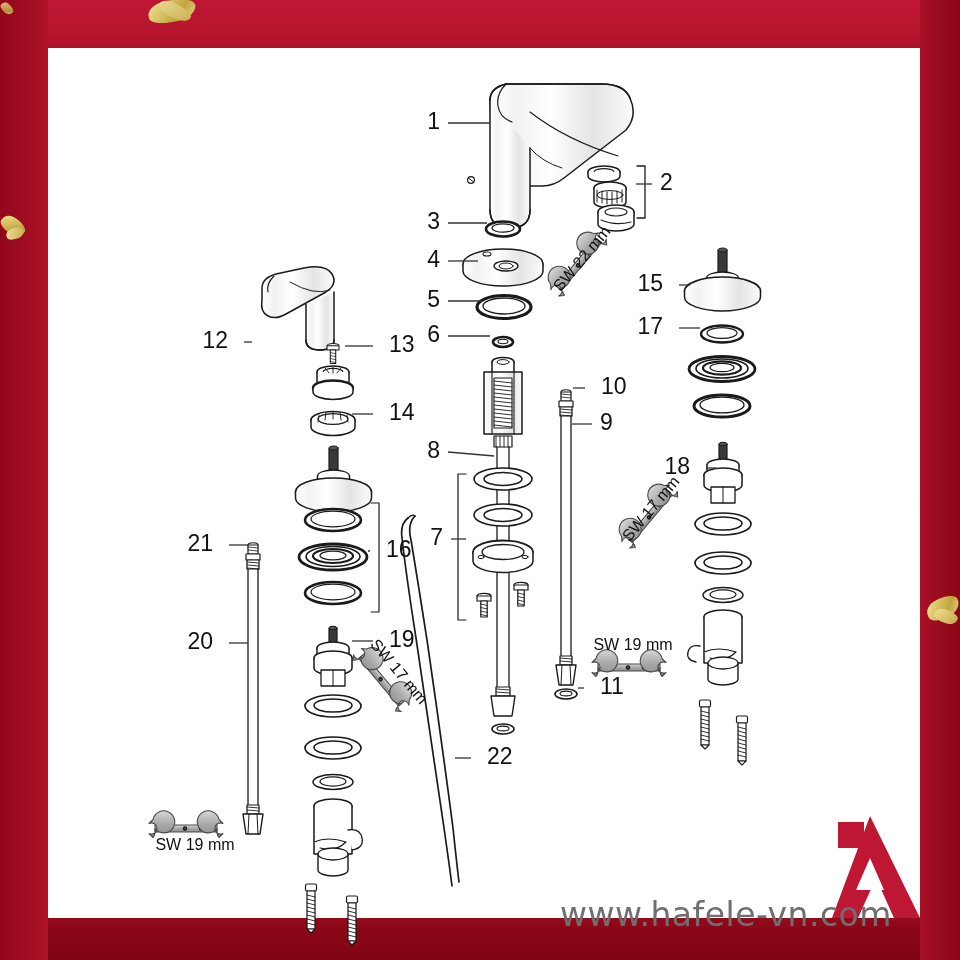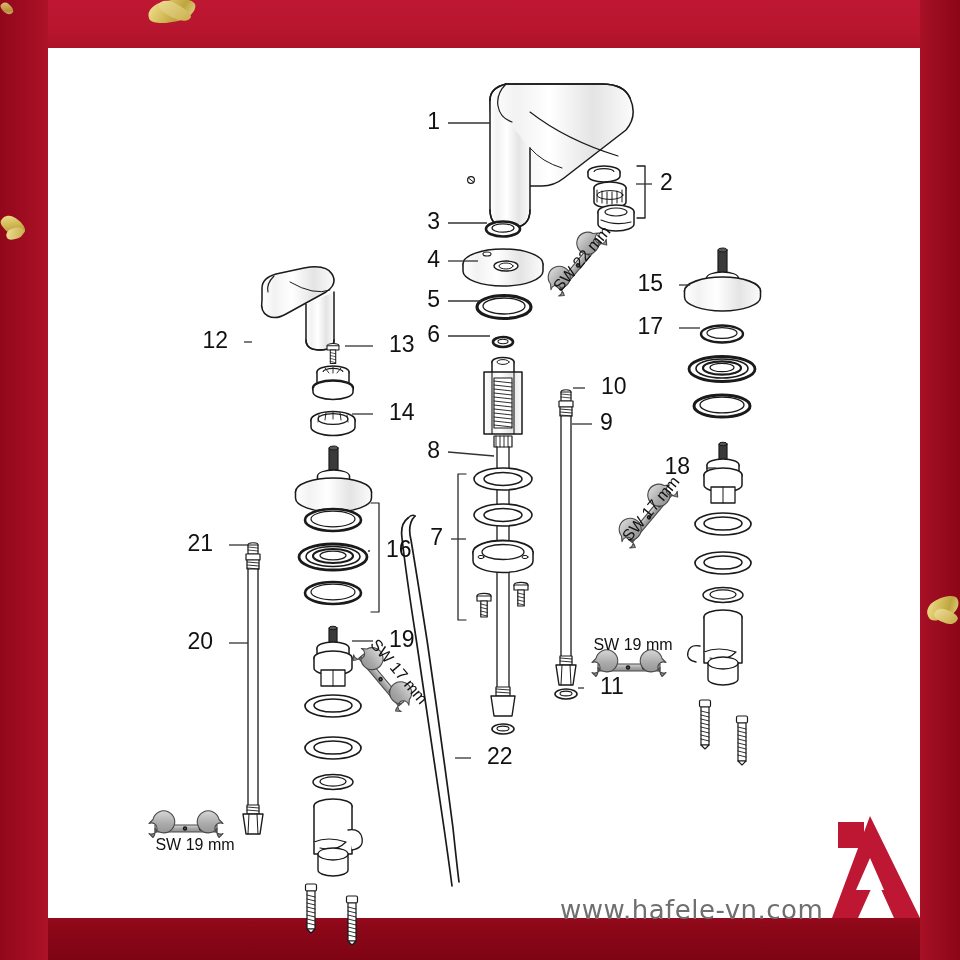--- a/index.html
+++ b/index.html
@@ -40,21 +40,21 @@
       background:linear-gradient(120deg,#EFDE97 0%,#C5A946 100%);}
   .confetti.c7{left:0px;top:4px;width:14px;height:9px;transform:rotate(40deg);opacity:.85;}
 
   
   #canvas{position:absolute;left:0;top:0;width:960px;height:960px;z-index:50;}
 
   
   #watermark{
     position:absolute;left:560px;top:895px;z-index:58;
     font-family:"DejaVu Sans", sans-serif;
-    font-size:26px;color:#6F6F6F;letter-spacing:.5px;white-space:nowrap;
+    font-size:33px;color:#6F6F6F;letter-spacing:.5px;white-space:nowrap;
   }
   #logo{position:absolute;right:40px;bottom:42px;width:112px;height:112px;z-index:57;overflow:hidden;}
 </style>
 </head>
 <body>
 
 <div id="page">
 
   <div id="sheet"></div>
 

